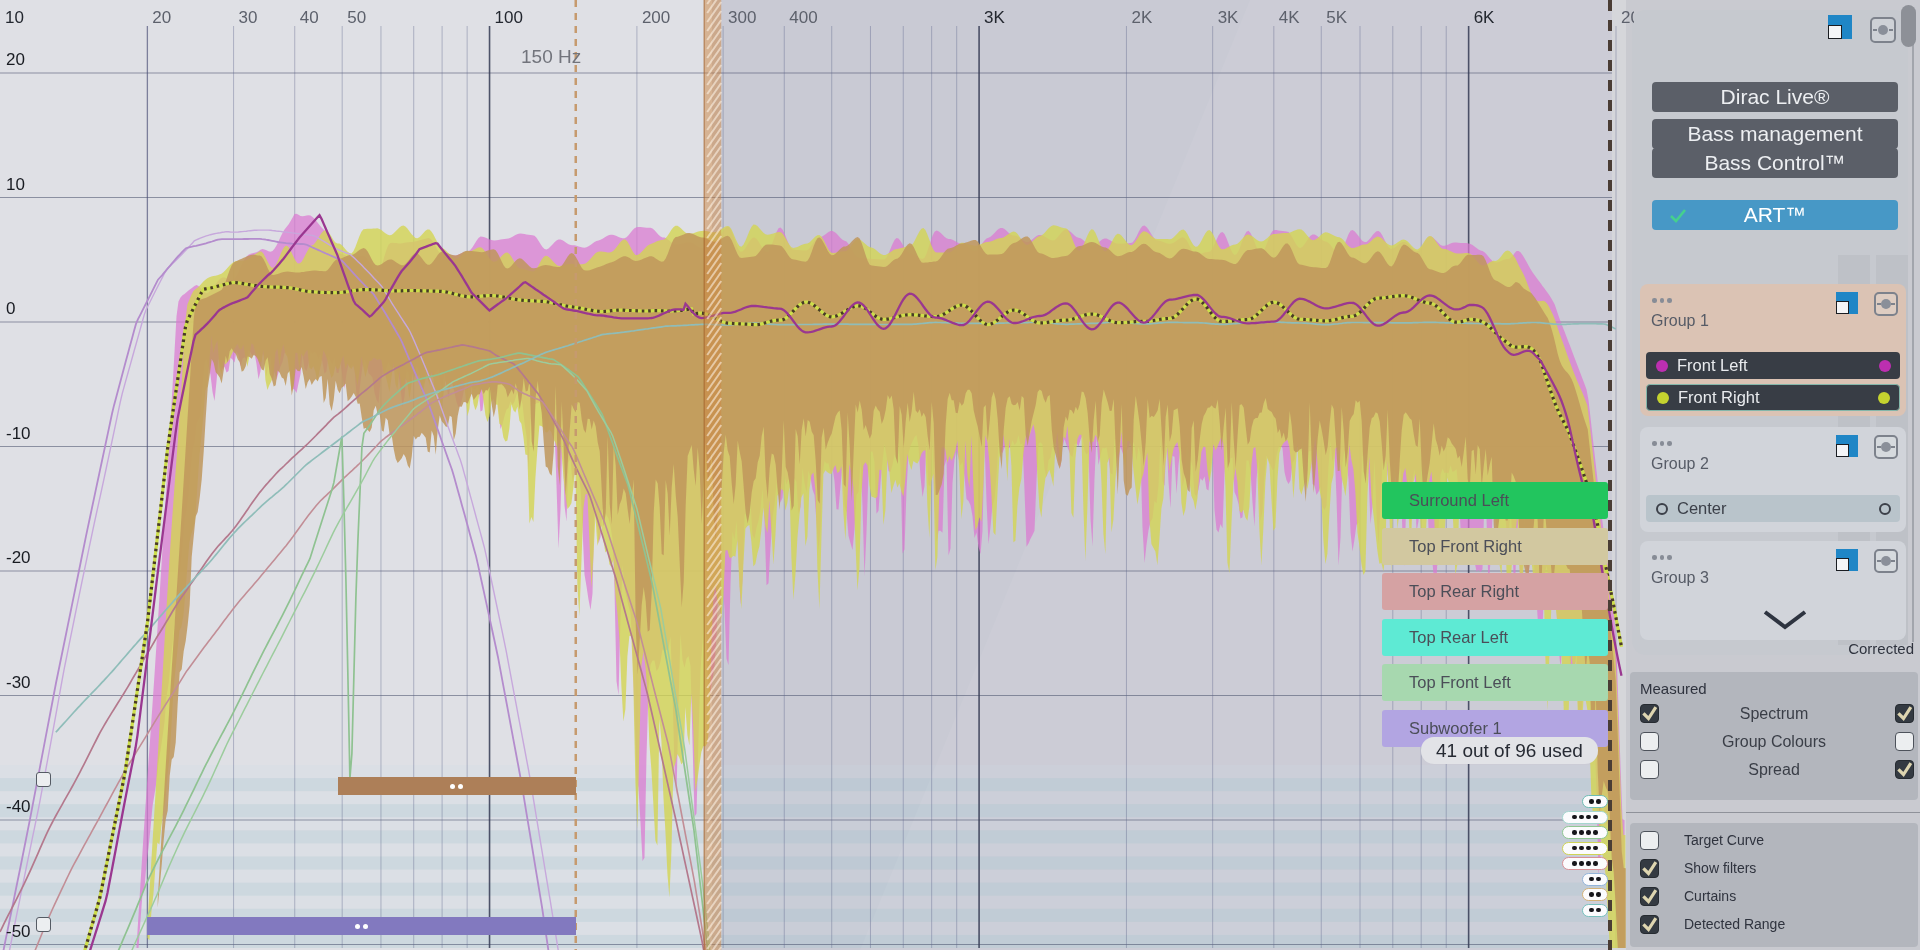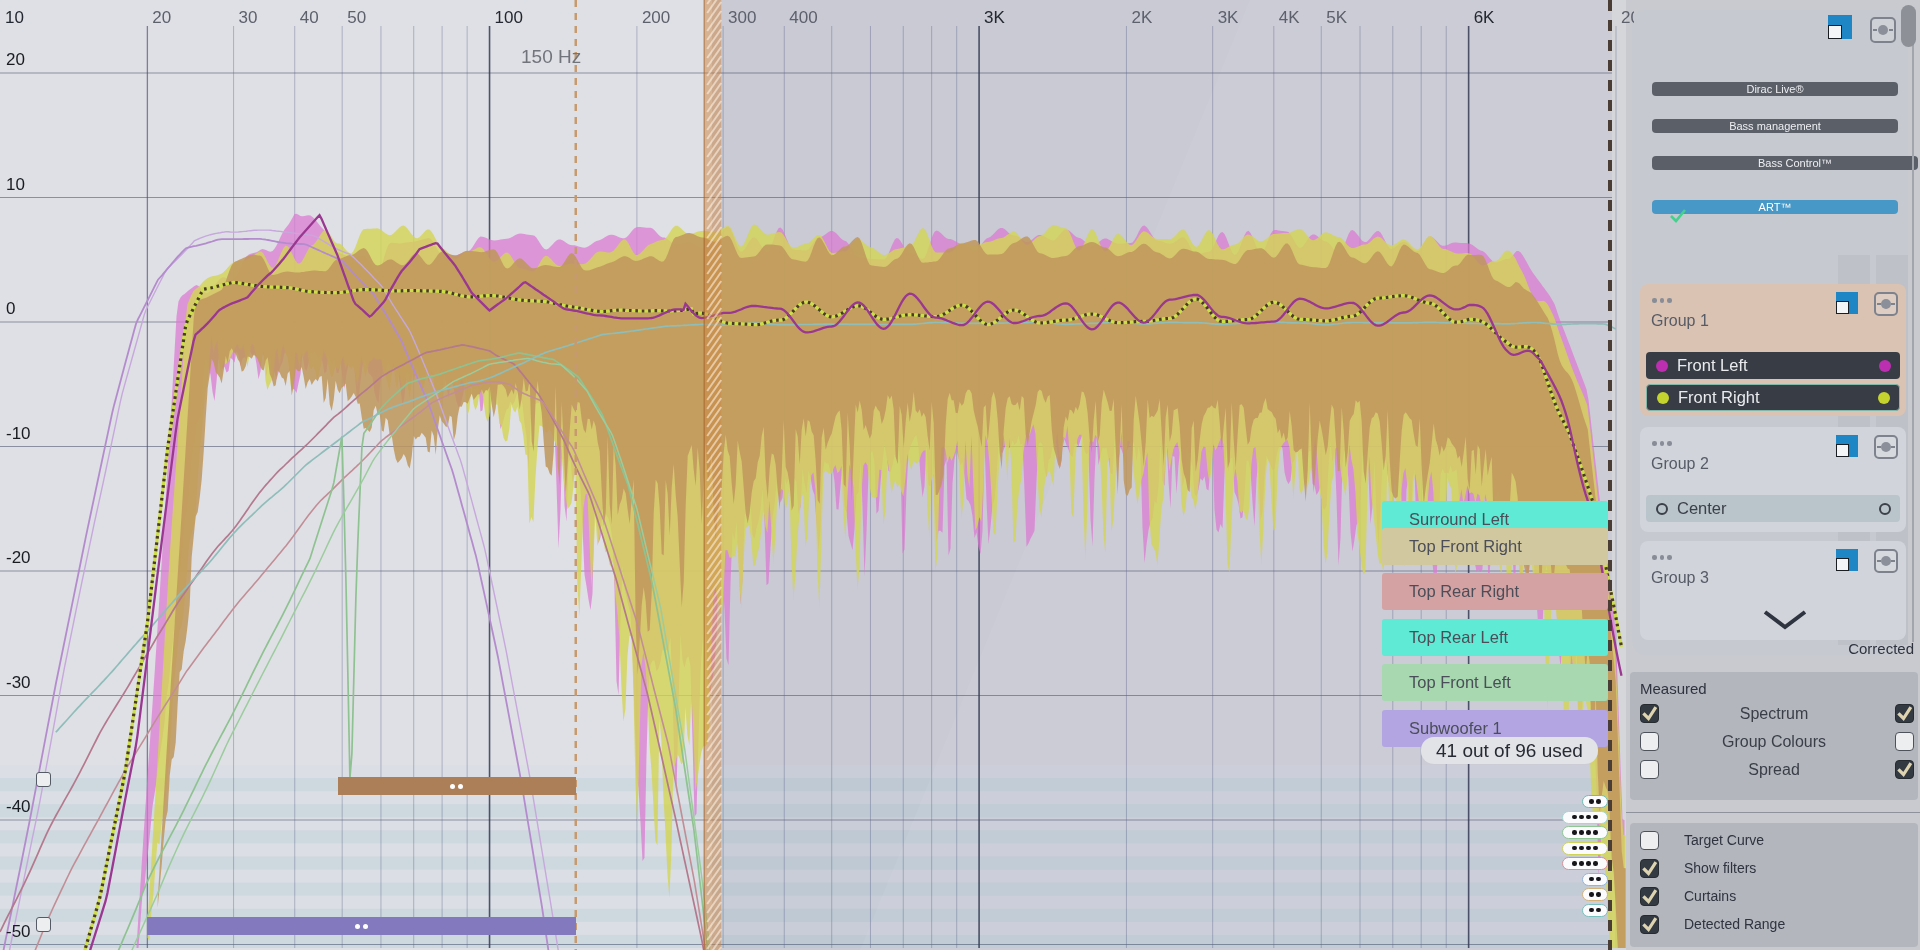--- a/index.html
+++ b/index.html
@@ -21,22 +21,22 @@
         gap:2.5px;z-index:5;height:13px;border-radius:7px;box-sizing:border-box;}
   .pill i{width:4.5px;height:4.5px;border-radius:50%;background:#15151a;display:block;}
   .fbar{position:absolute;z-index:4;display:flex;align-items:center;justify-content:center;gap:3px;}
   .fbar i{width:5px;height:5px;background:#fff;border-radius:50%;display:block;}
   .mini-cb{position:absolute;width:15px;height:15px;background:#eceef0;border:1.5px solid #555b64;
         border-radius:3px;z-index:4;box-sizing:border-box;}
   
   .sidebar-bg{position:absolute;left:1626px;top:0;width:294px;height:950px;background:#c9cad0;}
   .panel{position:absolute;border-radius:14px;background:#c6c9cf;}
   .panel.low{border-radius:4px;background:#b3b6bd;}
-  .btn{position:absolute;left:1652px;width:246px;height:14px;border-radius:4px;background:#5b5f68;
-       color:#edeff2;font-size:11px;display:flex;align-items:center;justify-content:center;z-index:2;}
+  .btn{position:absolute;left:1652px;width:246px;height:30px;border-radius:4px;background:#5b5f68;
+       color:#edeff2;font-size:21px;display:flex;align-items:center;justify-content:center;z-index:2;}
   .btn.active{background:#4798c6;color:#fff;}
   .btn .chk{position:absolute;left:17px;top:7px;}
   .group{position:absolute;left:1640px;width:266px;border-radius:8px;z-index:2;}
   .gname{position:absolute;left:11px;font-size:16px;color:#565b66;}
   .dots3{position:absolute;left:12px;display:flex;gap:3px;}
   .dots3 i{width:4.5px;height:4.5px;border-radius:50%;background:#878c96;display:block;}
   .chrow{position:absolute;left:6px;width:254px;height:27px;background:#383d45;border-radius:4px;
          color:#e9ebee;font-size:16.5px;display:flex;align-items:center;box-sizing:border-box;}
   .chrow.sel{border:1px solid #84b7aa;}
   .chrow .dot{width:12px;height:12px;border-radius:50%;margin:0 9px 0 10px;}
@@ -278,21 +278,21 @@
         <span class="dblabel" style="top: 174.5px;">10</span>
         <span class="dblabel" style="top: 299px;">0</span>
         <span class="dblabel" style="top: 423.5px;">-10</span>
         <span class="dblabel" style="top: 548px;">-20</span>
         <span class="dblabel" style="top: 672.5px;">-30</span>
         <span class="dblabel" style="top: 797px;">-40</span>
         <span class="dblabel" style="top: 921.5px;">-50</span>
       </div>
     <div class="marker-label">150 Hz</div>
     <div id="chips">
-        <div class="chip" style="top: 501px; background: #5eead4;">Surround Left</div>
+        <div class="chip" style="top: 482px; background: #22c55e;">Surround Left</div>
         <div class="chip" style="top: 527.5px; background: rgb(210, 200, 160);">Top Front Right</div>
         <div class="chip" style="top: 573px; background: rgb(213, 162, 163);">Top Rear Right</div>
         <div class="chip" style="top: 618.5px; background: #5eead4;">Top Rear Left</div>
         <div class="chip" style="top: 664px; background: rgb(167, 216, 175);">Top Front Left</div>
         <div class="chip" style="top: 709.5px; background: rgb(178, 165, 226);">Subwoofer 1</div>
       </div>
     <div class="bubble">41 out of 96 used</div>
     <div id="pills">
         <div class="pill" style="top: 795px; left: 1582px; width: 26px; border: 1.5px solid rgb(111, 188, 180);">
           <i></i>
@@ -354,21 +354,21 @@
   <div class="panel" style="left:1632px;top:10px;width:276px;height:645px;"></div>
   <div class="dirac-icon" style="left:1828px;top:15px;width:24px;height:24px;">
     <span class="t"></span>
       <span class="r"></span>
       <span class="w"></span>
     </div>
   <span class="mon-icon" style="left:1870px;top:17px;width:26px;height:26px;"></span>
   <div id="tabs">
       <div class="btn" style="top: 82px;">Dirac Live®</div>
       <div class="btn" style="top: 119px;">Bass management</div>
-      <div class="btn" style="top: 156px; padding-left: 20px;">Bass Control™</div>
+      <div class="btn" style="top: 148px;">Bass Control™</div>
       <div class="btn active" style="top: 200px;">ART™<svg width="18" height="18" class="chk">
           <polyline points="2,9 7,14 16,3" fill="none" stroke="#45d08e" stroke-width="2.6"></polyline>
         </svg></div>
     </div>
   <div class="strip" style="left:1838px;"></div>
   <div class="strip" style="left:1876px;"></div>
   <div id="groups">
       <div class="group" style="top: 284px; height: 132px; background: rgb(219, 195, 180);">
         <div class="dots3" style="top: 14px;">
           <i></i>

